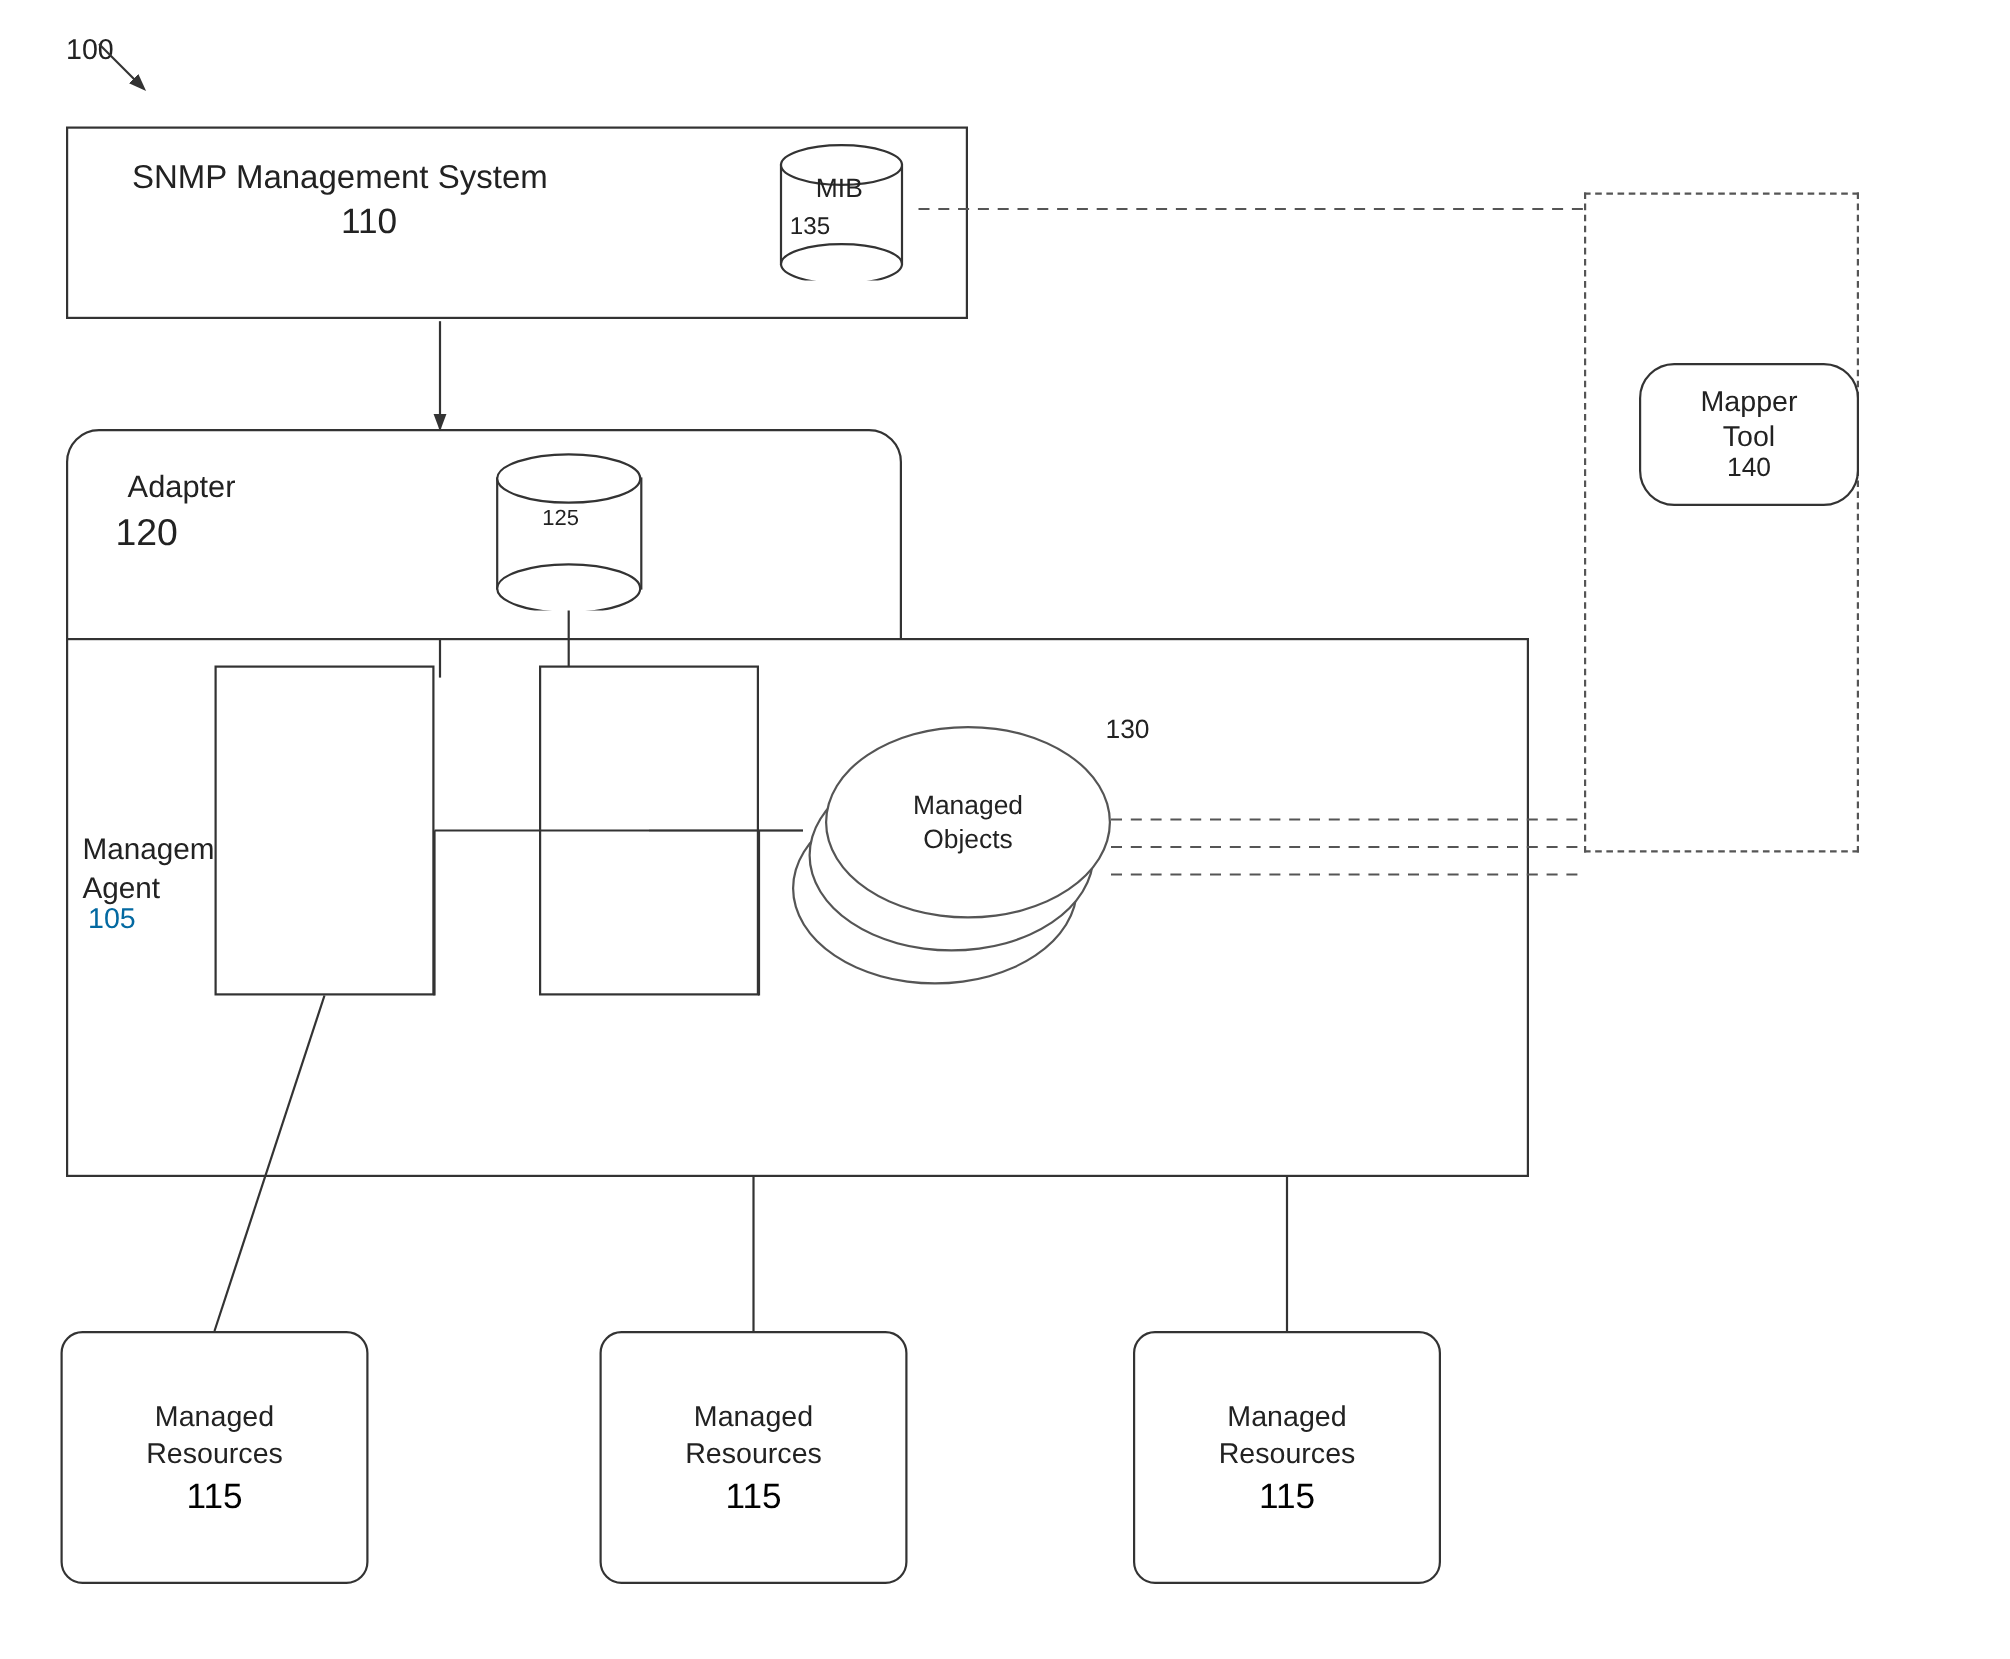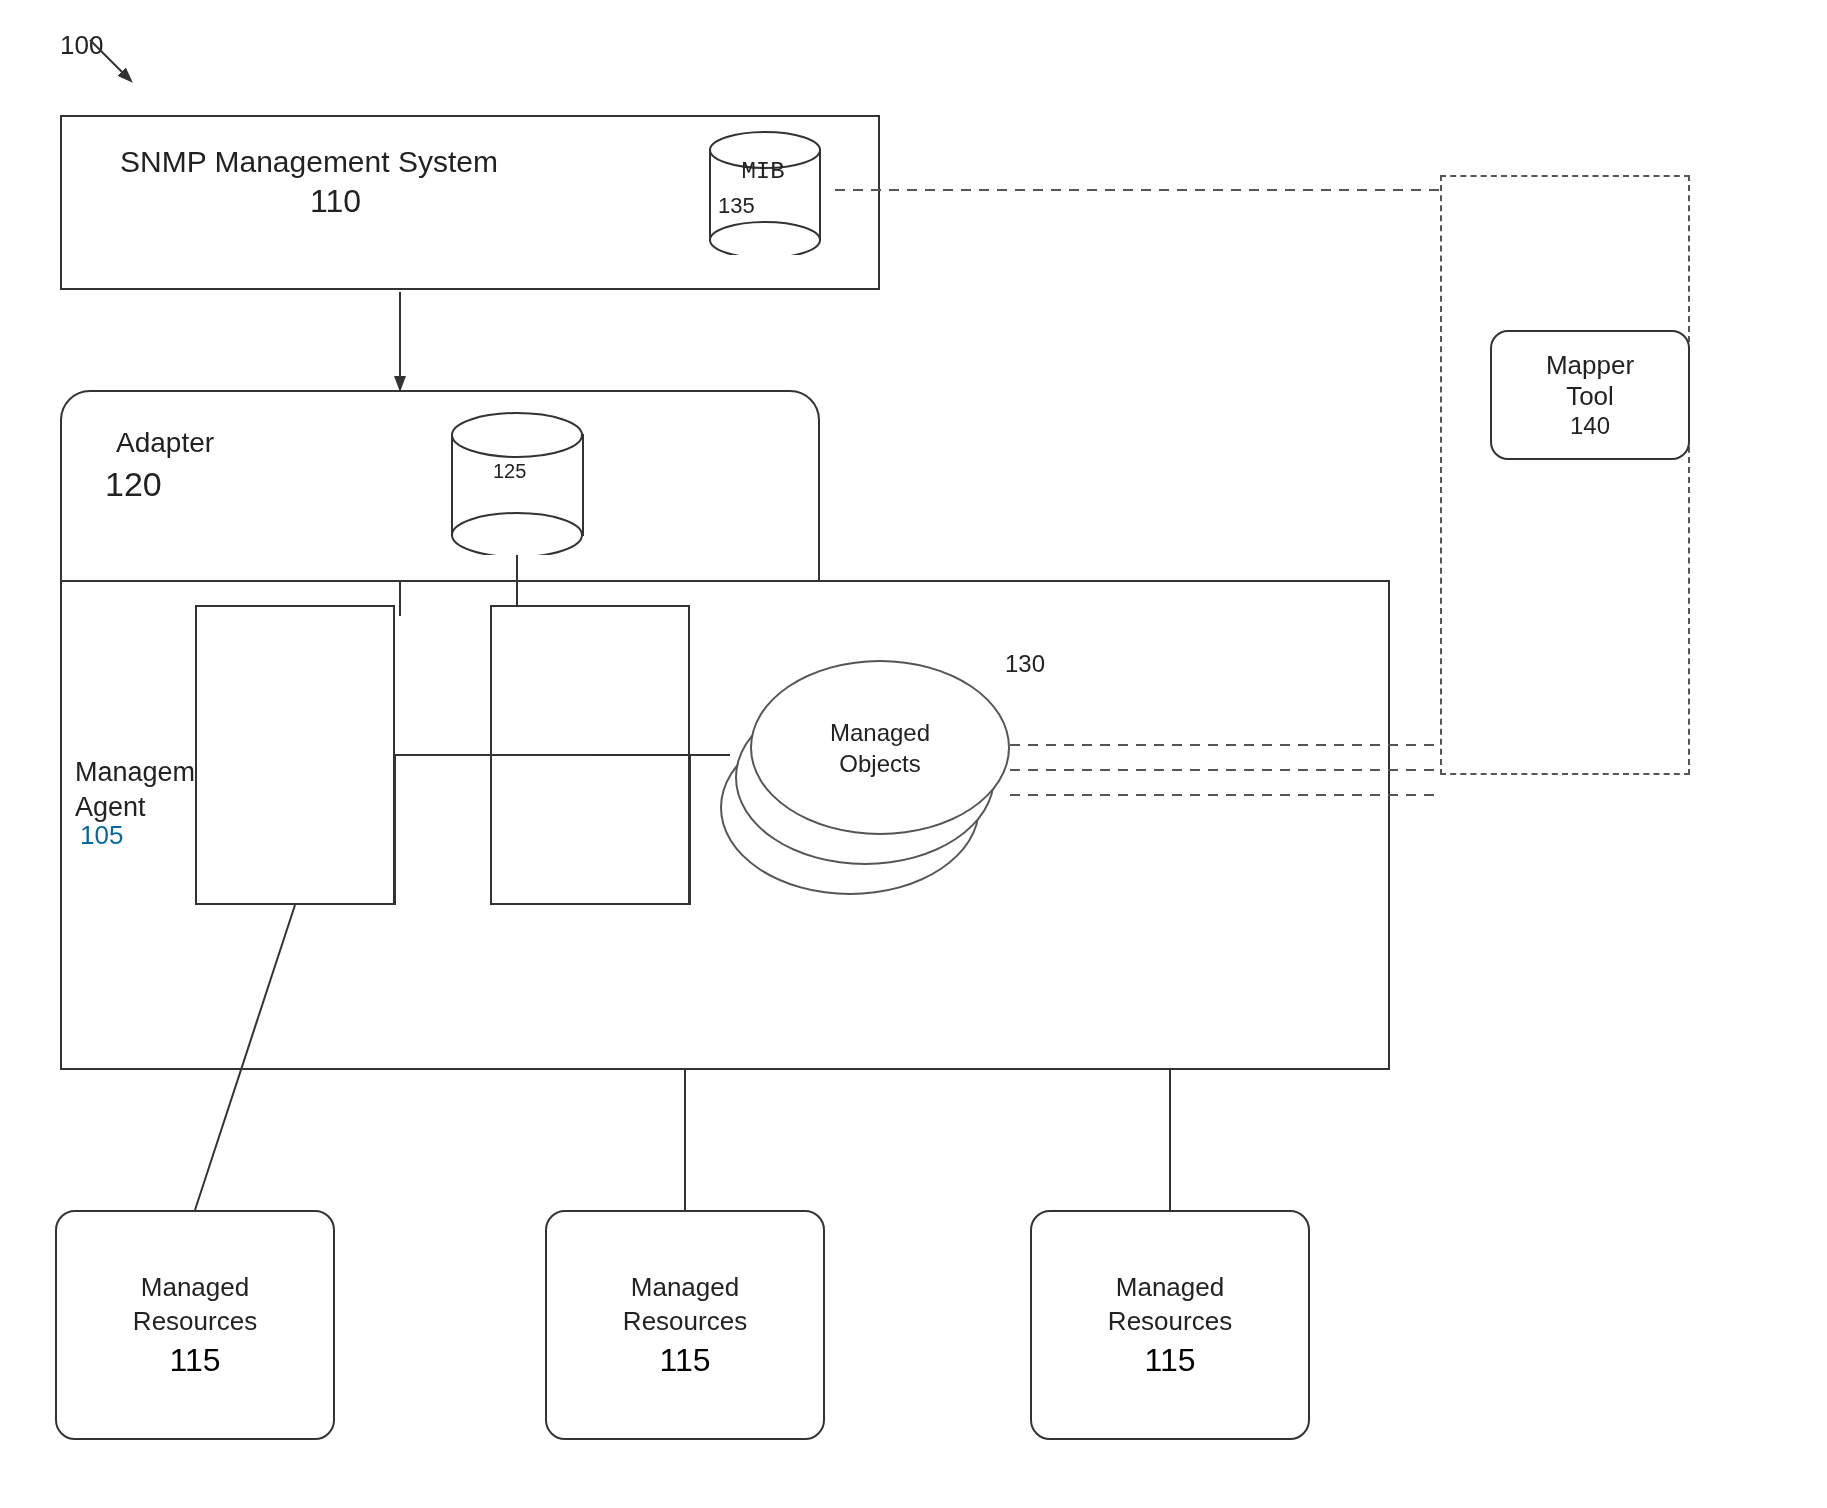--- a/index.html
+++ b/index.html
@@ -60,21 +60,20 @@
       height: 135px;
     }
     .mib-label {
       position: absolute;
       top: 152px;
       left: 722px;
       font-size: 24px;
       color: #222;
       text-align: center;
       width: 90px;
-      font-family: Liberation Mono, monospace;
     }
 
     
     .dashed-right-box {
       position: absolute;
       top: 175px;
       left: 1440px;
       width: 250px;
       height: 600px;
       border: 2px dashed #555;
@@ -82,21 +81,21 @@
     }
 
     
     .mapper-box {
       position: absolute;
       top: 330px;
       left: 1490px;
       width: 200px;
       height: 130px;
       border: 2px solid #333;
-      border-radius: 18px;
+      border-radius: 32px;
       background: #fff;
       display: flex;
       flex-direction: column;
       align-items: center;
       justify-content: center;
     }
     .mapper-label {
       font-size: 26px;
       color: #222;
       text-align: center;

